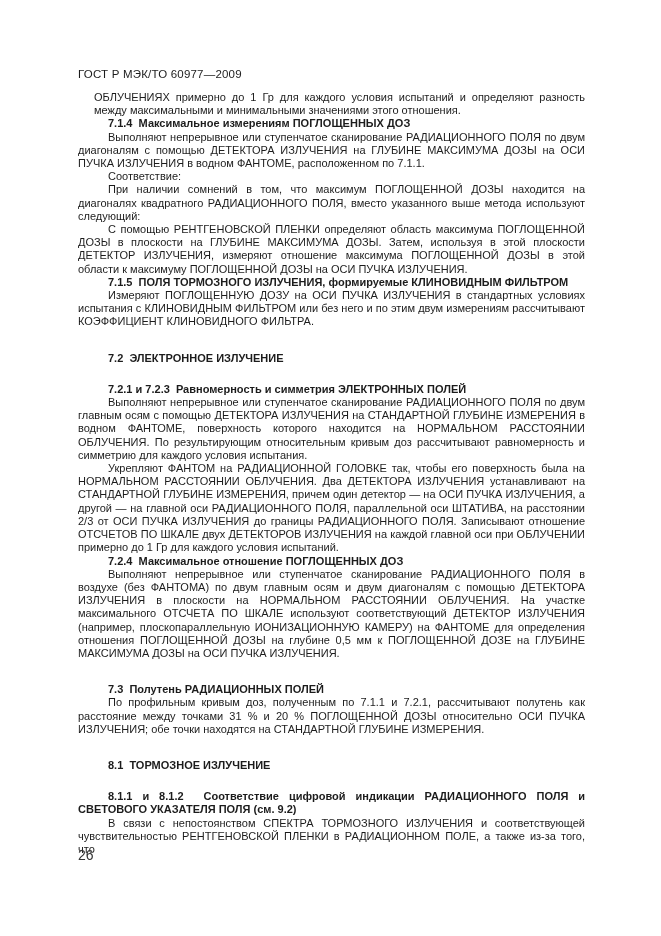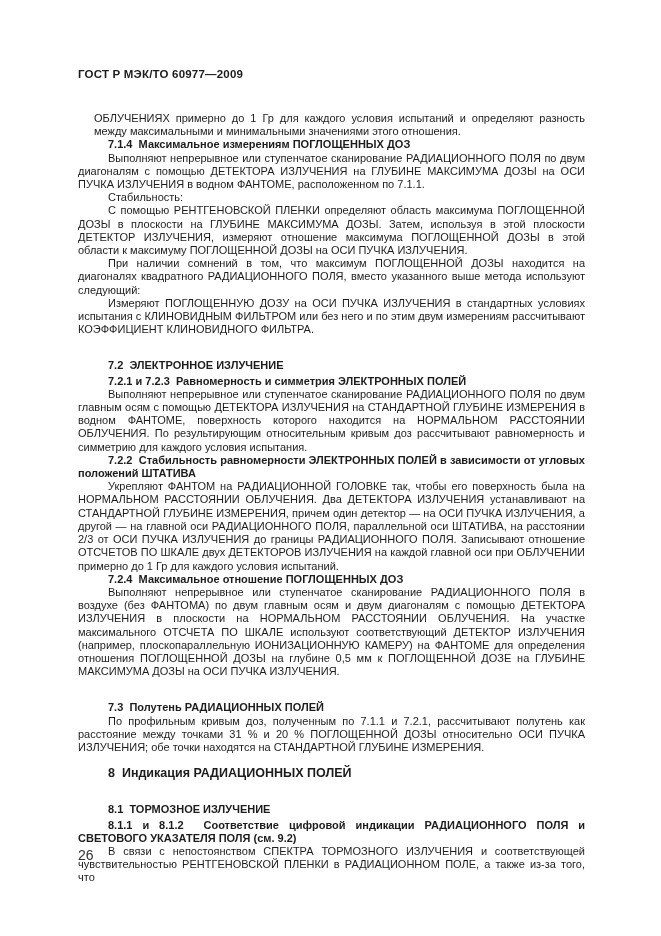--- a/index.html
+++ b/index.html
@@ -20,23 +20,23 @@
     position: absolute;
     top: 0; left: 0;
     width: 661px;
     height: 936px;
     box-sizing: border-box;
     padding: 68px 76px 0 78px;
     background: #ffffff;
   }
   .doc-header {
     font-size: 11.5px;
-    font-weight: bold;
+    font-weight: normal;
     line-height: 13px;
-    margin: 0 0 31px 0;
+    margin: 0 0 10px 0;
     letter-spacing: 0.2px;
   }
   .b {
     font-size: 11px;
     line-height: 13.2px;
     margin: 0;
   }
   .p {
     text-align: justify;
     text-indent: 30px;
@@ -49,61 +49,60 @@
     font-weight: bold;
     text-align: justify;
     text-indent: 30px;
     white-space: pre-wrap;
   }
   .h1 {
     font-size: 12.5px;
   }
   .mt-a { margin-top: 23px; }
   .mt-b { margin-top: 13px; }
-  .mt-c { margin-top: 2px; }
+  .mt-c { margin-top: 18px; }
   .page-number {
     position: absolute;
     left: 78px;
     top: 847px;
     font-size: 14px;
     color: #333333;
   }
 </style>
 </head>
 <body>
 
 <div class="page">
 
   <div class="doc-header">ГОСТ Р МЭК/ТО 60977—2009</div>
 
   <div class="b p noind">ОБЛУЧЕНИЯХ примерно до 1 Гр для каждого условия испытаний и определяют разность между максимальными и минимальными значениями этого отношения.</div>
 
   <div class="b h">7.1.4  Максимальное измерениям ПОГЛОЩЕННЫХ ДОЗ</div>
   <div class="b p">Выполняют непрерывное или ступенчатое сканирование РАДИАЦИОННОГО ПОЛЯ по двум диагоналям с помощью ДЕТЕКТОРА ИЗЛУЧЕНИЯ на ГЛУБИНЕ МАКСИМУМА ДОЗЫ на ОСИ ПУЧКА ИЗЛУЧЕНИЯ в водном ФАНТОМЕ, расположенном по 7.1.1.</div>
-  <div class="b p">Стабильность:</div>
+  <div class="b p">Соответствие:</div>
+  <div class="b p">При наличии сомнений в том, что максимум ПОГЛОЩЕННОЙ ДОЗЫ находится на диагоналях квадратного РАДИАЦИОННОГО ПОЛЯ, вместо указанного выше метода используют следующий:</div>
   <div class="b p">С помощью РЕНТГЕНОВСКОЙ ПЛЕНКИ определяют область максимума ПОГЛОЩЕННОЙ ДОЗЫ в плоскости на ГЛУБИНЕ МАКСИМУМА ДОЗЫ. Затем, используя в этой плоскости ДЕТЕКТОР ИЗЛУЧЕНИЯ, измеряют отношение максимума ПОГЛОЩЕННОЙ ДОЗЫ в этой области к максимуму ПОГЛОЩЕННОЙ ДОЗЫ на ОСИ ПУЧКА ИЗЛУЧЕНИЯ.</div>
-  <div class="b p">При наличии сомнений в том, что максимум ПОГЛОЩЕННОЙ ДОЗЫ находится на диагоналях квадратного РАДИАЦИОННОГО ПОЛЯ, вместо указанного выше метода используют следующий:</div>
 
+  <div class="b h">7.1.5  ПОЛЯ ТОРМОЗНОГО ИЗЛУЧЕНИЯ, формируемые КЛИНОВИДНЫМ ФИЛЬТРОМ</div>
   <div class="b p">Измеряют ПОГЛОЩЕННУЮ ДОЗУ на ОСИ ПУЧКА ИЗЛУЧЕНИЯ в стандартных условиях испытания с КЛИНОВИДНЫМ ФИЛЬТРОМ или без него и по этим двум измерениям рассчитывают КОЭФФИЦИЕНТ КЛИНОВИДНОГО ФИЛЬТРА.</div>
 
   <div class="b h mt-a">7.2  ЭЛЕКТРОННОЕ ИЗЛУЧЕНИЕ</div>
 
   <div class="b h mt-c">7.2.1 и 7.2.3  Равномерность и симметрия ЭЛЕКТРОННЫХ ПОЛЕЙ</div>
   <div class="b p">Выполняют непрерывное или ступенчатое сканирование РАДИАЦИОННОГО ПОЛЯ по двум главным осям с помощью ДЕТЕКТОРА ИЗЛУЧЕНИЯ на СТАНДАРТНОЙ ГЛУБИНЕ ИЗМЕРЕНИЯ в водном ФАНТОМЕ, поверхность которого находится на НОРМАЛЬНОМ РАССТОЯНИИ ОБЛУЧЕНИЯ. По результирующим относительным кривым доз рассчитывают равномерность и симметрию для каждого условия испытания.</div>
 
-  <div class="b h">7.2.2  Стабильность равномерности ЭЛЕКТРОННЫХ ПОЛЕЙ в зависимости от угловых положений ШТАТИВА</div>
   <div class="b p">Укрепляют ФАНТОМ на РАДИАЦИОННОЙ ГОЛОВКЕ так, чтобы его поверхность была на НОРМАЛЬНОМ РАССТОЯНИИ ОБЛУЧЕНИЯ. Два ДЕТЕКТОРА ИЗЛУЧЕНИЯ устанавливают на СТАНДАРТНОЙ ГЛУБИНЕ ИЗМЕРЕНИЯ, причем один детектор — на ОСИ ПУЧКА ИЗЛУЧЕНИЯ, а другой — на главной оси РАДИАЦИОННОГО ПОЛЯ, параллельной оси ШТАТИВА, на расстоянии 2/3 от ОСИ ПУЧКА ИЗЛУЧЕНИЯ до границы РАДИАЦИОННОГО ПОЛЯ. Записывают отношение ОТСЧЕТОВ ПО ШКАЛЕ двух ДЕТЕКТОРОВ ИЗЛУЧЕНИЯ на каждой главной оси при ОБЛУЧЕНИИ примерно до 1 Гр для каждого условия испытаний.</div>
 
   <div class="b h">7.2.4  Максимальное отношение ПОГЛОЩЕННЫХ ДОЗ</div>
   <div class="b p">Выполняют непрерывное или ступенчатое сканирование РАДИАЦИОННОГО ПОЛЯ в воздухе (без ФАНТОМА) по двум главным осям и двум диагоналям с помощью ДЕТЕКТОРА ИЗЛУЧЕНИЯ в плоскости на НОРМАЛЬНОМ РАССТОЯНИИ ОБЛУЧЕНИЯ. На участке максимального ОТСЧЕТА ПО ШКАЛЕ используют соответствующий ДЕТЕКТОР ИЗЛУЧЕНИЯ (например, плоскопараллельную ИОНИЗАЦИОННУЮ КАМЕРУ) на ФАНТОМЕ для определения отношения ПОГЛОЩЕННОЙ ДОЗЫ на глубине 0,5 мм к ПОГЛОЩЕННОЙ ДОЗЕ на ГЛУБИНЕ МАКСИМУМА ДОЗЫ на ОСИ ПУЧКА ИЗЛУЧЕНИЯ.</div>
 
   <div class="b h mt-a">7.3  Полутень РАДИАЦИОННЫХ ПОЛЕЙ</div>
   <div class="b p">По профильным кривым доз, полученным по 7.1.1 и 7.2.1, рассчитывают полутень как расстояние между точками 31 % и 20 % ПОГЛОЩЕННОЙ ДОЗЫ относительно ОСИ ПУЧКА ИЗЛУЧЕНИЯ; обе точки находятся на СТАНДАРТНОЙ ГЛУБИНЕ ИЗМЕРЕНИЯ.</div>
 
-  <div class="b h h1 mt-b">8  Индикация РАДИАЦИОННЫХ ПОЛЕЙ</div>
 
   <div class="b h mt-a">8.1  ТОРМОЗНОЕ ИЗЛУЧЕНИЕ</div>
 
   <div class="b h mt-c">8.1.1 и 8.1.2  Соответствие цифровой индикации РАДИАЦИОННОГО ПОЛЯ и СВЕТОВОГО УКАЗАТЕЛЯ ПОЛЯ (см. 9.2)</div>
   <div class="b p">В связи с непостоянством СПЕКТРА ТОРМОЗНОГО ИЗЛУЧЕНИЯ и соответствующей чувствительностью РЕНТГЕНОВСКОЙ ПЛЕНКИ в РАДИАЦИОННОМ ПОЛЕ, а также из-за того, что</div>
 
   <div class="page-number">26</div>
 
 </div>
 

